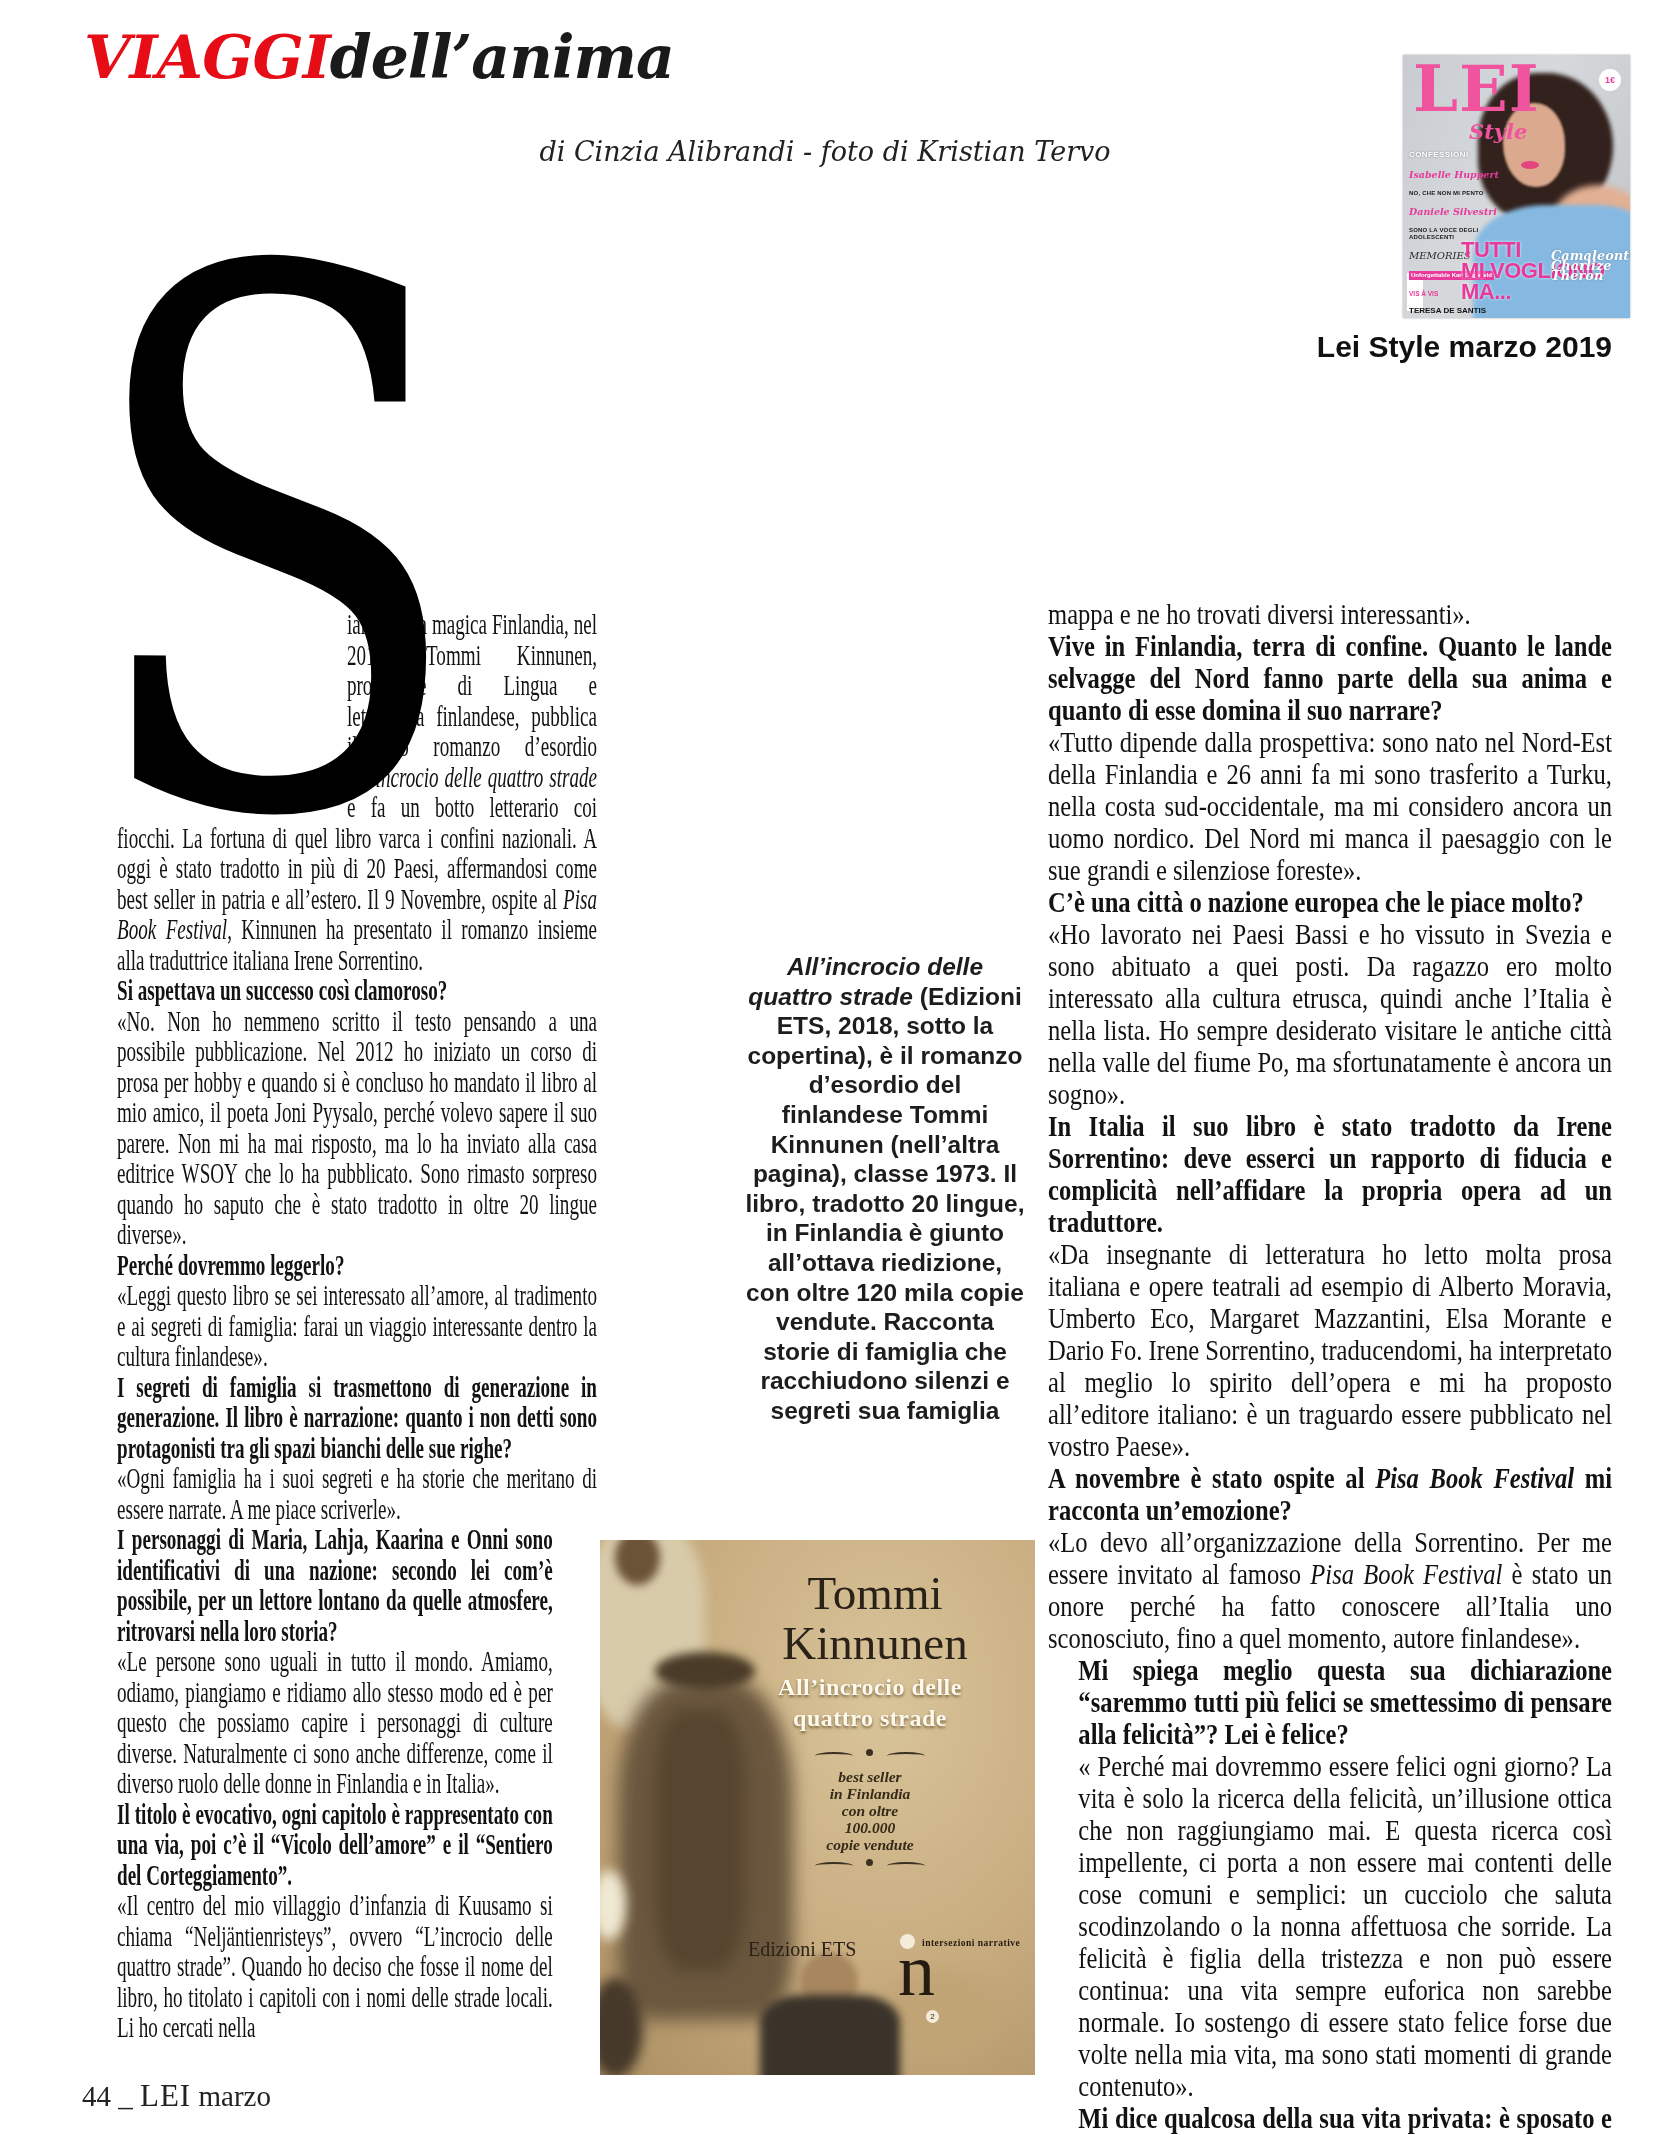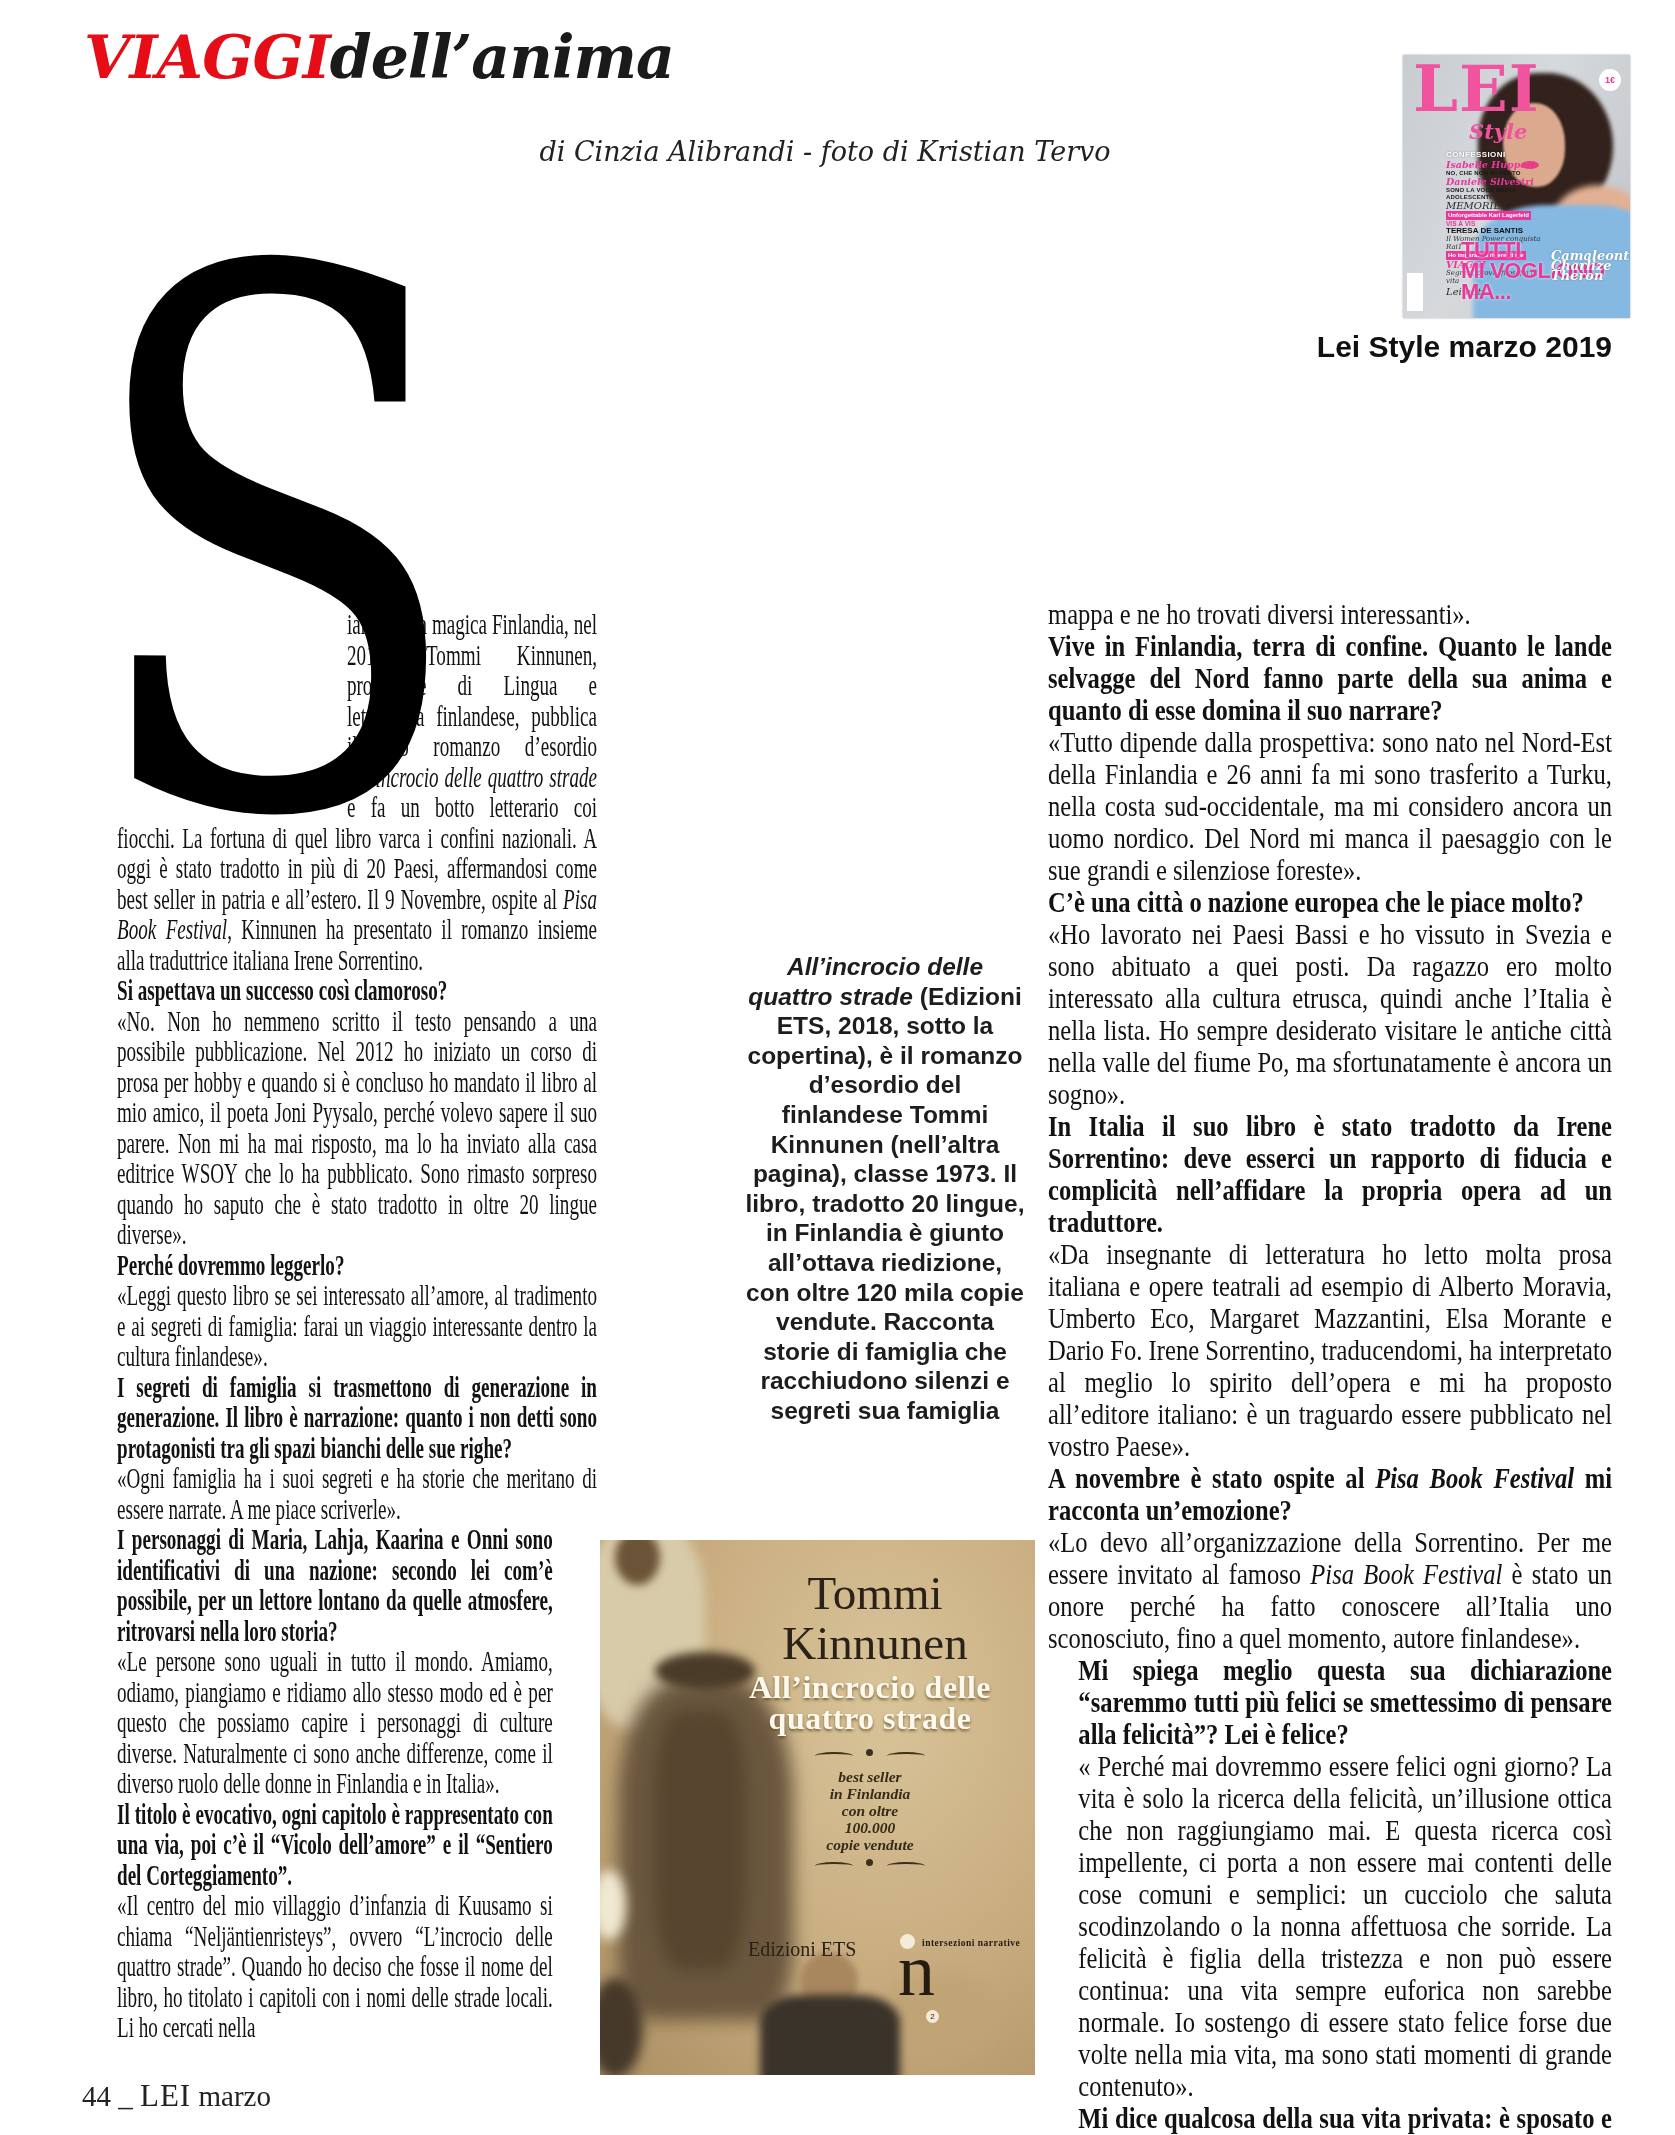--- a/index.html
+++ b/index.html
@@ -27,22 +27,22 @@
     border-radius:40% 30% 0 0;filter:blur(2px);}
   .mc-shoulder{position:absolute;left:150px;top:130px;width:90px;height:70px;background:#e2b094;
     border-radius:50%;filter:blur(3px);}
   .mc-masthead{position:absolute;left:10px;top:2px;font-family:"DejaVu Serif",serif;font-weight:bold;
     font-size:64px;line-height:1;color:#f0549f;letter-spacing:1px;z-index:3;}
   .mc-style{position:absolute;left:66px;top:64px;font-family:"DejaVu Serif",serif;font-style:italic;
     font-weight:bold;font-size:21px;color:#f0549f;z-index:3;}
   .mc-price{position:absolute;left:196px;top:14px;width:22px;height:22px;border-radius:50%;background:#fff;
     color:#e8399a;font-family:"Liberation Sans",sans-serif;font-weight:bold;font-size:9px;line-height:22px;
     text-align:center;z-index:3;}
-  .mc-stack{position:absolute;left:6px;top:96px;width:100px;display:flex;flex-direction:column;gap:0;z-index:4;
-    font-family:"Liberation Sans",sans-serif;margin-left:37px;}
+  .mc-stack{position:absolute;left:6px;top:96px;width:100px;display:flex;flex-direction:column;gap:10px;z-index:4;
+    font-family:"Liberation Sans",sans-serif;}
   .cv-item{line-height:1.1;}
   .cv-caps-white{color:#fff;font-weight:bold;font-size:8px;letter-spacing:.4px;text-shadow:0 0 2px rgba(0,0,0,.4);}
   .cv-name-pink{color:#e8399a;font-weight:bold;font-style:italic;font-family:"DejaVu Serif",serif;font-size:9.5px;}
   .cv-tiny-dark{color:#1a1a1a;font-weight:bold;font-size:6px;letter-spacing:.2px;}
   .cv-serif-dark-it{color:#2b2b2b;font-style:italic;font-family:"DejaVu Serif",serif;font-size:10px;}
   .cv-chip-pink{color:#fff;background:#e8399a;font-weight:bold;font-size:6px;padding:1px 2px;align-self:flex-start;}
   .cv-caps-pink{color:#e8399a;font-weight:bold;font-size:6.5px;}
   .cv-caps-black{color:#111;font-weight:bold;font-size:8px;}
   .cv-it-dark{color:#333;font-style:italic;font-size:7px;font-family:"DejaVu Serif",serif;}
   .mc-headline{position:absolute;left:58px;top:184px;z-index:4;font-family:"Liberation Sans",sans-serif;
@@ -87,21 +87,21 @@
   .bc-man{left:18px;top:140px;width:175px;height:340px;background:#6a573e;filter:blur(9px);border-radius:35% 35% 20% 20%;}
   .bc-man-core{left:55px;top:170px;width:90px;height:260px;background:#57452f;filter:blur(8px);border-radius:30%;}
   .bc-white-fig{left:-8px;top:330px;width:34px;height:70px;background:#efe8d2;filter:blur(6px);}
   .bc-boy-head{left:200px;top:412px;width:58px;height:58px;background:#a8875f;filter:blur(3px);}
   .bc-boy{left:160px;top:455px;width:140px;height:90px;background:#3a332a;filter:blur(4px);border-radius:30% 30% 0 0;}
   .bc-left-head{left:-12px;top:438px;width:55px;height:100px;background:#46392a;filter:blur(6px);}
   .bc-blur-arm{left:280px;top:430px;width:120px;height:90px;background:#c0a476;filter:blur(10px);}
   .bc-author{position:absolute;left:130px;top:28px;width:290px;text-align:center;
     font-family:"Liberation Serif",serif;font-size:47px;line-height:50px;color:#2a2218;}
   .bc-title{position:absolute;left:120px;top:132px;width:300px;text-align:center;
-    font-family:"Liberation Serif",serif;font-weight:bold;font-size:32px;line-height:31px;color:#fdf9ee;
+    font-family:"Liberation Serif",serif;font-weight:bold;font-size:24px;line-height:31px;color:#fdf9ee;
     text-shadow:0 2px 3px rgba(90,70,30,.75);letter-spacing:.5px;}
   .bc-orn{position:absolute;left:215px;width:110px;height:10px;}
   .bc-orn:before,.bc-orn:after{content:"";position:absolute;top:4px;width:38px;height:6px;
     border-top:2px solid #3a3020;border-radius:50%;}
   .bc-orn:before{left:0;}
   .bc-orn:after{right:0;}
   .bc-orn i{position:absolute;left:51px;top:1px;width:7px;height:7px;background:#3a3020;border-radius:50%;}
   #orn1{top:208px;}
   #orn2{top:318px;}
   .bc-badge{position:absolute;left:190px;top:228px;width:160px;text-align:center;

